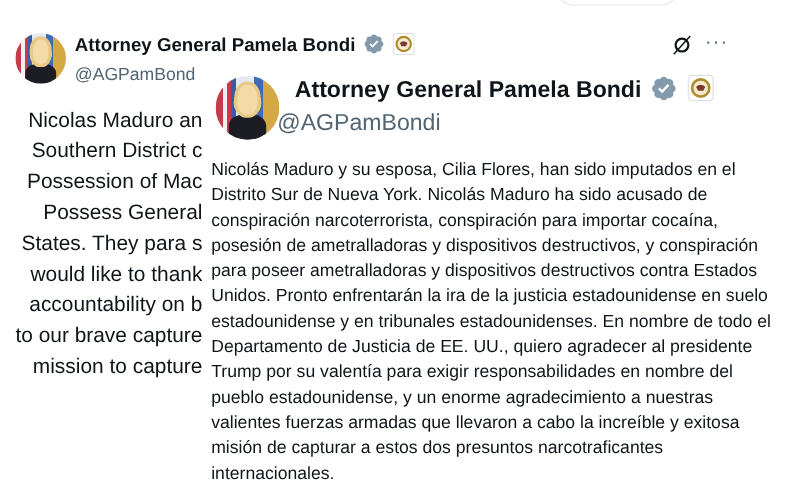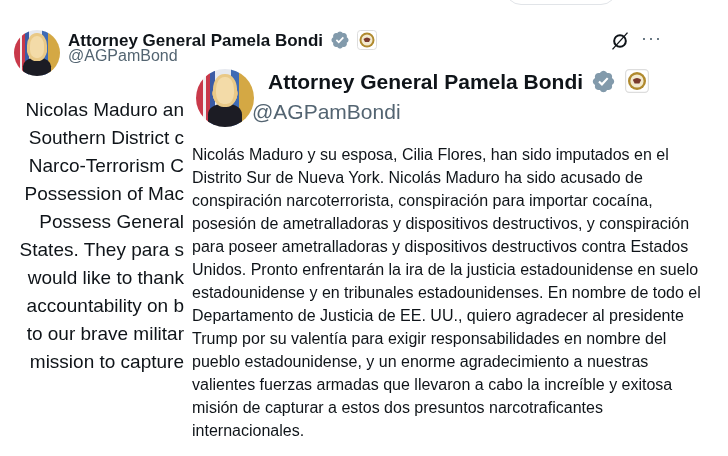--- a/index.html
+++ b/index.html
@@ -5,21 +5,21 @@
   html,body{margin:0;padding:0;}
   body{width:728px;height:456px;overflow:hidden;background:#ffffff;position:relative;font-family:"Liberation Sans","DejaVu Sans",sans-serif;color:#0f1419;}
   .top-pill{position:absolute;left:505px;top:-30px;width:110px;height:33px;border:1px solid #e1e4e8;border-radius:16px;background:#fff;}
   
   .bg-tweet{position:absolute;left:0;top:0;width:728px;height:456px;}
   .avatar{border-radius:50%;overflow:hidden;position:absolute;background:radial-gradient(circle at 50% 42%,#f2d7a0 0 18%,#e8c07a 19% 28%,transparent 29%),linear-gradient(90deg,#c9394a 0 12%,#f1f1f1 12% 18%,#c9394a 18% 24%,#3b5ba5 24% 32%,#e6e9ef 32% 60%,#3e6bb5 60% 75%,#d4a844 75% 100%);}
   .avatar::after{content:"";position:absolute;left:20%;right:20%;bottom:-5%;height:45%;background:#1c1c24;border-radius:40% 40% 0 0;}
   .avatar::before{content:"";position:absolute;left:34%;top:14%;width:32%;height:46%;background:#f3dba8;border-radius:45% 45% 40% 40%;z-index:1;box-shadow:0 0 0 3px #e9c987;}
   .bg-avatar{left:14px;top:30px;width:46px;height:46px;}
   .bg-name{position:absolute;left:68px;top:31px;font-weight:bold;font-size:17px;color:#0f1419;white-space:nowrap;}
-  .bg-handle{position:absolute;left:68px;top:47px;font-size:16px;color:#536471;white-space:nowrap;}
+  .bg-handle{position:absolute;left:68px;top:60px;font-size:16px;color:#536471;white-space:nowrap;}
   .badge{display:inline-block;vertical-align:middle;}
   .bg-body{position:absolute;left:14px;top:96px;width:170px;font-size:19px;line-height:28px;color:#0f1419;white-space:nowrap;overflow:hidden;text-align:right;}
   .bg-body div{height:28px;}
   .grok-icon{position:absolute;left:610px;top:31px;width:20px;height:20px;}
   .more-icon{position:absolute;left:641px;top:31px;width:20px;height:20px;font-size:18px;color:#536471;line-height:14px;letter-spacing:1px;}
   
   .overlay{position:absolute;left:184px;top:59px;width:544px;height:397px;background:#ffffff;}
   .ov-avatar{left:12px;top:10px;width:58px;height:58px;}
   .ov-name{position:absolute;left:84px;top:11px;font-weight:bold;font-size:21px;color:#0f1419;white-space:nowrap;}
   .ov-handle{position:absolute;left:68px;top:41px;font-size:21px;color:#536471;white-space:nowrap;}
@@ -48,27 +48,26 @@
   </div>
   <div class="bg-handle">@AGPamBond</div>
   <svg class="grok-icon" viewBox="0 0 24 24">
       <circle cx="12" cy="12" r="7" fill="none" stroke="#0f1419" stroke-width="2.4"></circle>
       <line x1="3" y1="22" x2="21" y2="2" stroke="#0f1419" stroke-width="1.6"></line>
     </svg>
   <div class="more-icon">···</div>
   <div class="bg-body">
     <div>Nicolas Maduro an</div>
     <div>Southern District c</div>
-    <div>Narco-Terrorism C</div>
     <div>Possession of Mac</div>
     <div>Possess General</div>
     <div>States.  They para s</div>
     <div>would like to thank</div>
     <div>accountability on b</div>
-    <div>to our brave militar</div>
+    <div>to our brave capture</div>
     <div>mission to capture</div>
   </div>
 </div>
 
 <div class="overlay">
   <div class="avatar ov-avatar"></div>
   <div class="ov-name">
     <span>Attorney General Pamela Bondi</span>
     <svg class="badge" width="25" height="25" viewBox="0 0 24 24" style="margin-left:2px;margin-top:-4px;">
         <path fill="#829aab" d="M22.25 12c0-1.43-.88-2.67-2.19-3.34.46-1.39.2-2.9-.81-3.91s-2.52-1.27-3.91-.81c-.66-1.31-1.91-2.19-3.34-2.19s-2.67.88-3.33 2.19c-1.4-.46-2.91-.2-3.92.81s-1.26 2.52-.8 3.91C2.63 9.33 1.75 10.57 1.75 12s.88 2.67 2.19 3.34c-.46 1.39-.21 2.9.8 3.91s2.52 1.26 3.91.81c.67 1.31 1.91 2.19 3.34 2.19s2.68-.88 3.34-2.19c1.39.45 2.9.2 3.91-.81s1.27-2.52.81-3.91c1.31-.67 2.19-1.91 2.19-3.34z"></path>

